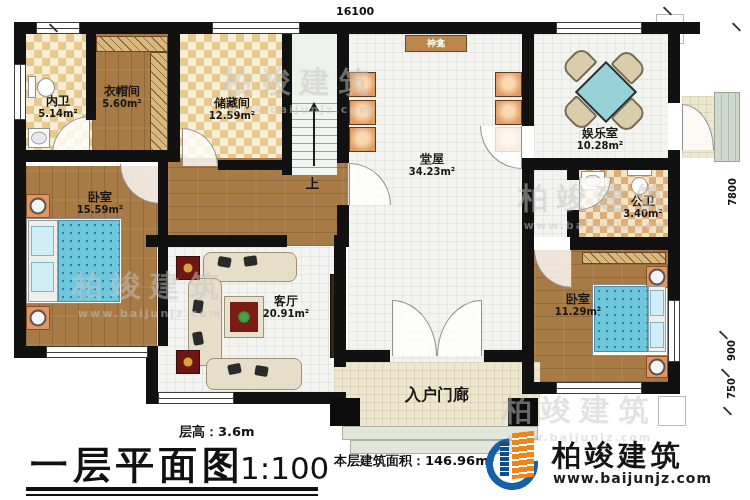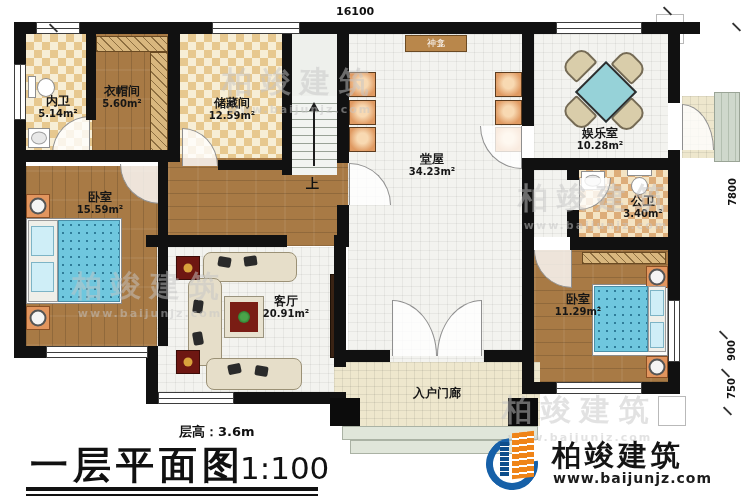--- a/index.html
+++ b/index.html
@@ -66,21 +66,21 @@
   .mattress { position:absolute; z-index:6; background-color:#6fc7de; border:1px solid #4a8fa8;
     background-image:radial-gradient(#2f7d99 1px, transparent 1.4px); background-size:8px 8px; }
   .pillowb { position:absolute; background:#cfeef7; border:1px solid #7db4c6; z-index:7; }
   .chair-o { position:absolute; width:27px; height:25px; z-index:6; border:1px solid #5d3c1e;
     background:radial-gradient(circle at 50% 45%, #f8d9b2 0 30%, #e09a62 75%); }
   .chair-b { position:absolute; width:30px; height:23px; z-index:6; background:#d9cdaa;
     border:2px solid #756b55; border-radius:10px 10px 3px 3px; }
   .dtable { position:absolute; width:44px; height:44px; z-index:7; background:#96d2d8;
     border:2px solid #2e2e2e; transform:rotate(45deg); }
   .altar { position:absolute; background:#b9874b; border:1px solid #6b4a22; z-index:6;
-    color:#fff; font-weight:normal; font-size:9px; text-align:center; line-height:15px; }
+    color:#fff; font-weight:bold; font-size:9px; text-align:center; line-height:15px; }
   .sofa { position:absolute; background:#e6dec9; border:1px solid #9b9176; border-radius:8px; z-index:6; }
   .cushion { position:absolute; background:#2a2a2a; border-radius:2px; z-index:7; }
   .redtable { position:absolute; background:#6e1712; border:1px solid #3c0c08; z-index:6; }
   .redtable::after { content:""; position:absolute; left:50%; top:50%; width:9px; height:9px;
     transform:translate(-50%,-50%); border-radius:50%; background:#d9a33c; }
   .ctable { position:absolute; background:#e8e2cf; border:1px solid #9a937d; z-index:6; }
   .ctable-top { position:absolute; background:#7a1d14; z-index:7; }
   .plant { position:absolute; border-radius:50%; z-index:8;
     background:radial-gradient(circle,#4aa34a 0 40%,#2d7a2d 75%); }
   .tvcab { position:absolute; background:#3a2314; border:1px solid #1e1208; z-index:6; }
@@ -88,21 +88,21 @@
   .sink::after { content:""; position:absolute; left:50%; top:50%; width:70%; height:62%;
     transform:translate(-50%,-50%); border-radius:50%; background:#e8e8e8; border:1px solid #9f9f9f; }
   .toilet-tank { position:absolute; background:#fff; border:1px solid #8f8f8f; z-index:6; }
   .toilet-bowl { position:absolute; background:#fff; border:1px solid #8f8f8f; border-radius:50%; z-index:6; }
 
   
   .rlabel { position:absolute; transform:translateX(-50%); text-align:center; color:#161616;
     font-weight:bold; line-height:1.18; white-space:nowrap; z-index:40; }
   .rn { font-size:12px; } .ra { font-size:10px; }
   .plabel { position:absolute; transform:translateX(-50%); color:#161616; font-weight:bold;
-    font-size:12px; white-space:nowrap; z-index:40; }
+    font-size:16px; white-space:nowrap; z-index:40; }
   .uplabel { position:absolute; color:#111; font-weight:bold; font-size:13px; z-index:40; }
   .dimh { position:absolute; color:#111; font-weight:bold; font-size:11px; z-index:40; }
   .dimv { position:absolute; color:#111; font-weight:bold; font-size:10px; z-index:40;
     writing-mode:vertical-rl; transform:rotate(180deg); }
   .tick { position:absolute; width:11px; height:2px; background:#333; transform:rotate(45deg); z-index:40; }
 
   
   .wm { position:absolute; color:#c6c6c6; opacity:.5; text-align:center; font-weight:bold;
     z-index:45; pointer-events:none; }
   .wm-big { font-size:30px; letter-spacing:9px; }
@@ -327,20 +327,21 @@
   <div class="wm" style="left:460px;top:390px;width:240px">
     <div class="wm-big">柏竣建筑</div>
     <div class="wm-small">www.baijunjz.com</div>
   </div>
 
   <div class="ftext" style="left:179px;top:423px">层高：3.6m</div>
   <div class="ftitle" style="left:30px;top:440px">一层平面图</div>
   <div class="fscale" style="left:240px;top:450px">1:100</div>
   <div class="uline" style="left:26px;top:487px;width:292px;height:4px"></div>
   <div class="uline" style="left:26px;top:494px;width:292px;height:2px"></div>
+  <div class="ftext" style="left:334px;top:452px">本层建筑面积：146.96m²</div>
 
   <div class="swoosh" style="left:486px;top:438px"></div>
   <div class="bldg-o" style="left:512px;top:432px;width:22px;height:46px"></div>
   <div class="bldg-b" style="left:500px;top:442px;width:9px;height:34px"></div>
   <div class="logo-name" style="left:552px;top:436px">柏竣建筑</div>
   <div class="logo-site" style="left:553px;top:470px">www.baijunjz.com</div>
 
 </div>
 
 </body></html>

